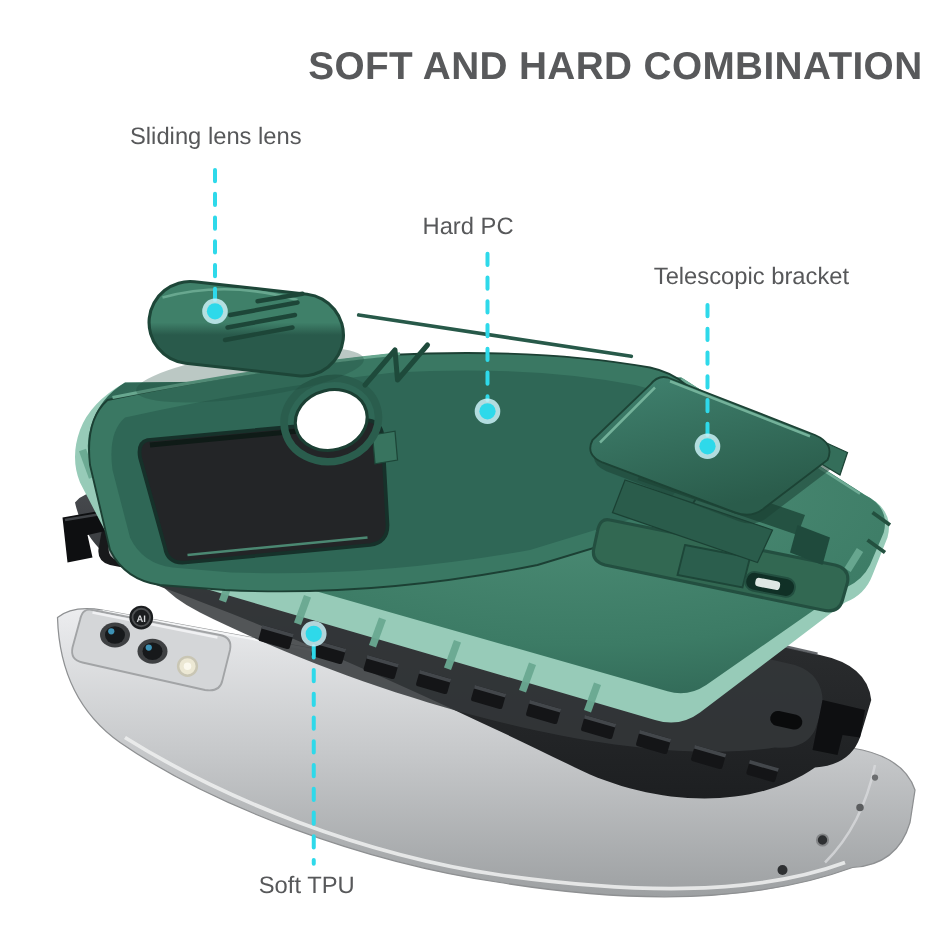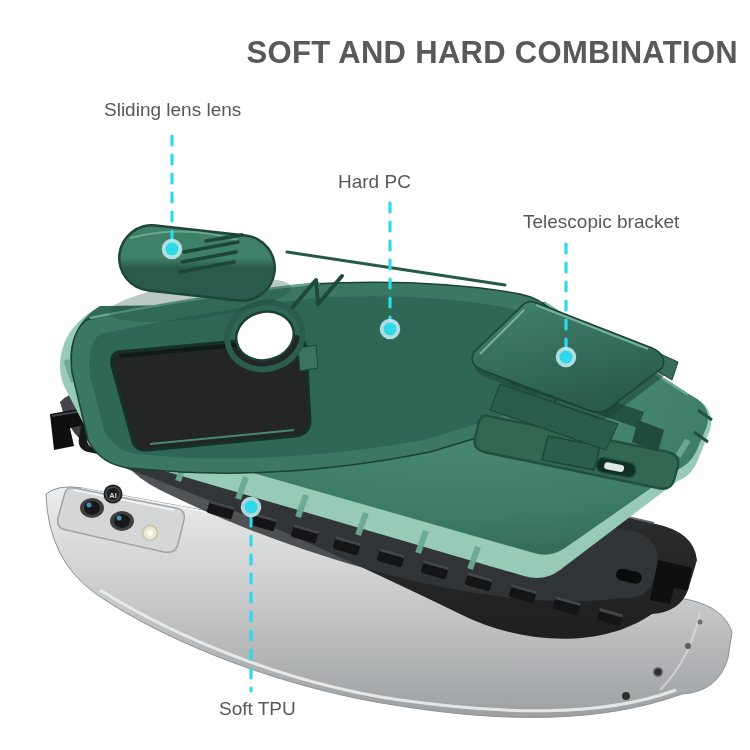--- a/index.html
+++ b/index.html
@@ -282,14 +282,14 @@
   <div class="title">
     <div>SOFT AND HARD COMBINATION</div>
   </div>
 
   <div class="part-label" style="left:104px;top:99px;">Sliding lens lens</div>
 
   <div class="part-label" style="left:338px;top:171px;">Hard PC</div>
 
   <div class="part-label" style="left:491px;top:211px;margin-left:32px;">Telescopic bracket</div>
 
-  <div class="part-label" style="left:219px;top:698px;">Soft TPU</div>
+  <div class="part-label" style="left:207px;top:698px;">Soft TPU</div>
 </div>
 
 </body></html>

